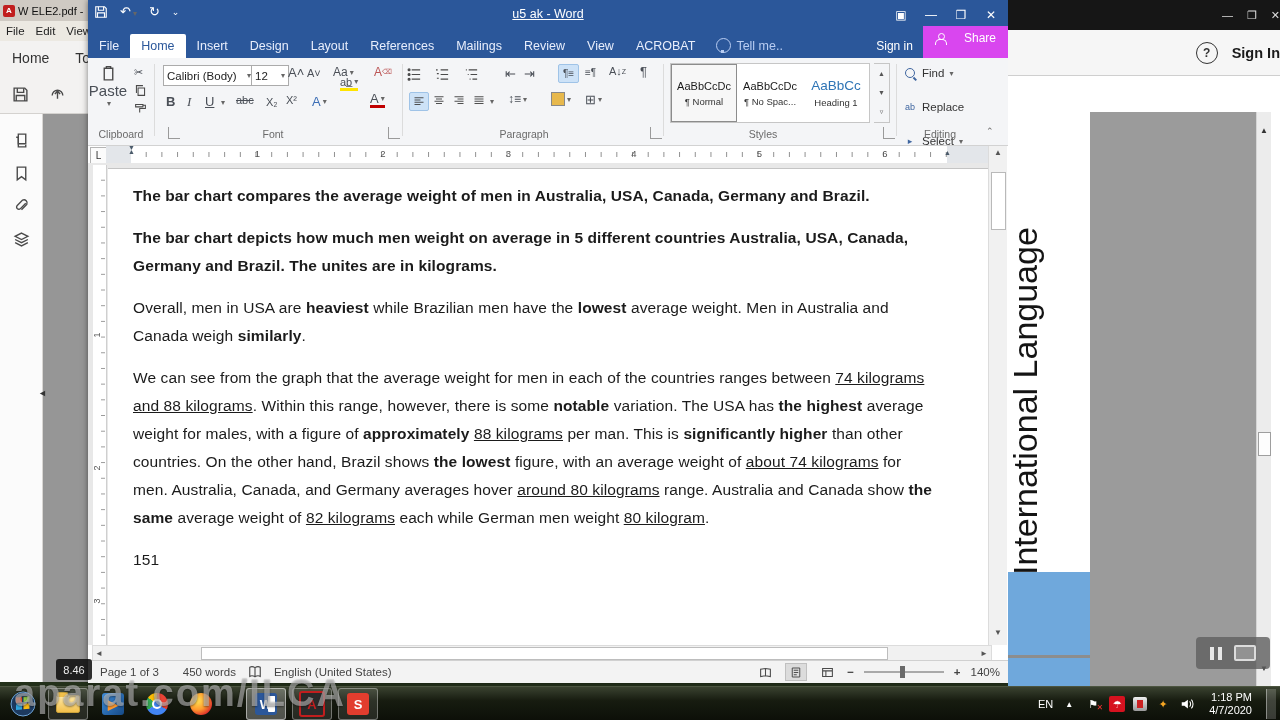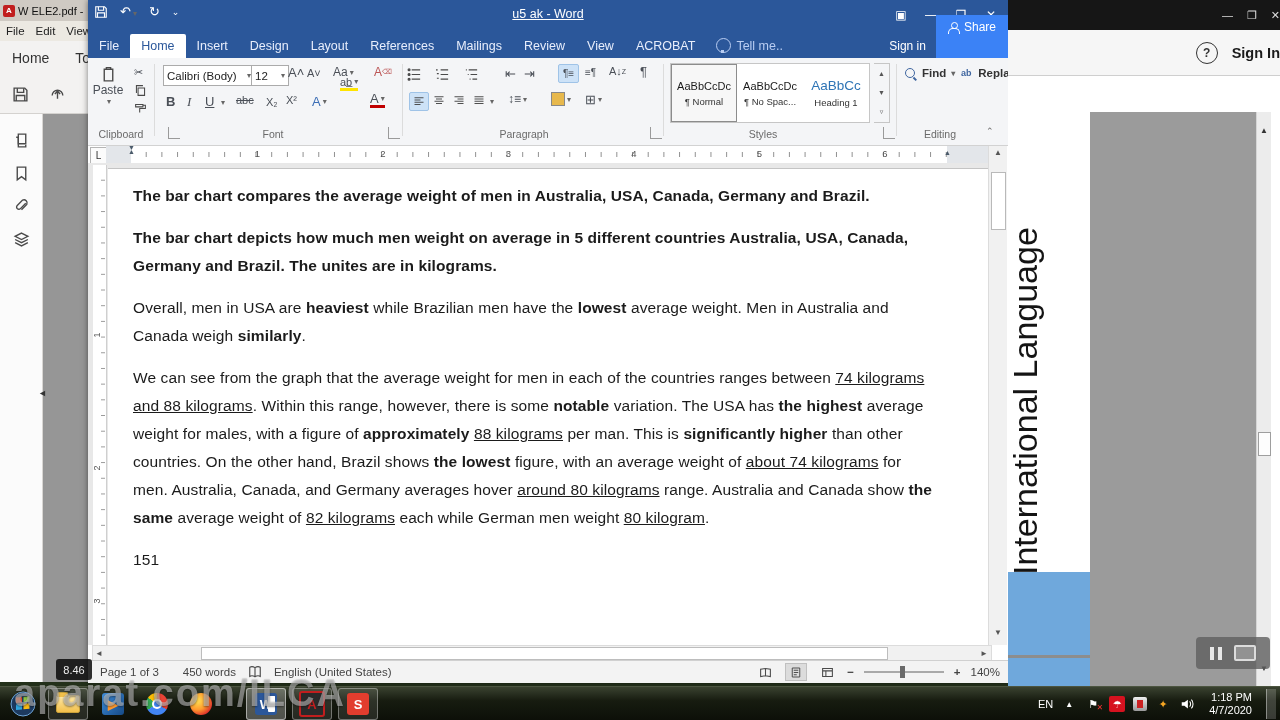--- a/index.html
+++ b/index.html
@@ -26,21 +26,21 @@
   #wctl span{width:26px;height:22px;display:inline-flex;align-items:center;justify-content:center;font-size:12px;color:#fff;}
   
   #tabsrow{left:0;top:30px;width:920px;height:28px;background:#2b579a;display:flex;align-items:flex-end;}
   .wtab{padding:5px 11px;font-size:12.5px;color:#e8eefc;white-space:nowrap;}
   .wtab.active{background:#fff;color:#2b579a;border-radius:2px 2px 0 0;}
   .tellme{display:flex;align-items:center;gap:5px;color:#b9cdf2;font-size:12.5px;padding:5px 10px;}
   .bulb{width:13px;height:13px;border:1.4px solid #b9cdf2;border-radius:50%;display:inline-block;position:relative;}
   .bulb::after{content:"";position:absolute;left:4px;top:11px;width:3px;height:3px;background:#b9cdf2;}
   #tabsrow .spc{flex:1;}
   .signin{color:#fff;font-size:12px;padding:5px 10px;white-space:nowrap;}
-  .sharebtn{color:#fff;font-size:12px;padding:5px 12px 24px;background:#3b82f6;display:flex;align-items:center;gap:5px;white-space:nowrap;}
+  .sharebtn{color:#fff;font-size:12px;padding:5px 12px 13px;background:#d946ef;display:flex;align-items:center;gap:18px;white-space:nowrap;}
   .person{width:11px;height:11px;position:relative;display:inline-block;}
   .person::before{content:"";position:absolute;left:3px;top:0;width:5px;height:5px;border:1.2px solid #fff;border-radius:50%;}
   .person::after{content:"";position:absolute;left:0;top:6px;width:10px;height:5px;border:1.2px solid #fff;border-bottom:none;border-radius:5px 5px 0 0;}
   
   #ribbon{left:0;top:58px;width:920px;height:87px;background:#f4f5f7;border-bottom:1px solid #d2d2d2;font-size:11px;color:#444;}
   .gdiv{position:absolute;top:6px;width:1px;height:72px;background:#dcdcdc;}
   .glabel{position:absolute;top:70px;font-size:10.5px;color:#6a6a6a;text-align:center;}
   .launch{position:absolute;top:69px;width:11px;height:11px;border-left:1px solid #9a9a9a;border-bottom:1px solid #9a9a9a;font-size:8px;color:#777;}
   .rbtn{position:absolute;display:inline-flex;align-items:center;justify-content:center;color:#4a4f57;}
   .hl{background:#cde2f7;border:1px solid #9fc3e7;border-radius:2px;}
@@ -50,21 +50,21 @@
   .ubar{border-bottom:3px solid;padding-bottom:0px;line-height:12px;}
   
   #styles-gallery{position:absolute;left:582px;top:5px;width:198px;height:58px;background:#fff;border:1px solid #c6c6c6;display:flex;}
   .style-card{width:64px;height:56px;display:flex;flex-direction:column;align-items:center;justify-content:center;gap:4px;border:1px solid transparent;}
   .style-card.sel{border:1px solid #8c8c8c;background:#f7f7f7;}
   .style-card .sp{font-size:11px;color:#1a1a1a;white-space:nowrap;}
   .style-card .sp.h1{font-size:13.5px;color:#2e74b5;}
   .style-card .sn{font-size:9.5px;color:#333;white-space:nowrap;}
   #stylesarrows{position:absolute;left:786px;top:5px;width:15px;height:58px;border:1px solid #c6c6c6;border-left:none;background:#f4f5f7;display:flex;flex-direction:column;align-items:center;justify-content:space-around;font-size:7px;color:#555;}
   
-  #editing-items{position:absolute;left:815px;top:8px;display:flex;flex-direction:row;gap:4px;font-weight:bold;}
+  #editing-items{position:absolute;left:815px;top:8px;display:flex;flex-direction:column;gap:20px;}
   .ed-item{display:flex;align-items:center;gap:5px;font-size:11.5px;color:#333;}
   .ed-ico{width:14px;height:14px;display:inline-flex;align-items:center;justify-content:center;font-size:9px;color:#3f66a0;}
   .ed-ico.find{position:relative;}
   .ed-ico.find::before{content:"";width:8px;height:8px;border:1.6px solid #3f66a0;border-radius:50%;}
   .ed-ico.find::after{content:"";position:absolute;right:0;bottom:0;width:4px;height:1.6px;background:#3f66a0;transform:rotate(45deg);}
   .dd{font-size:8px;color:#666;}
   
   #ruler{left:18px;top:146px;width:882px;height:17px;background:#e3e6ea;}
   #ruler .inner{position:absolute;left:25px;top:0;width:816px;height:17px;background:#fff;}
   #ruler .ticks{position:absolute;left:25px;top:0;width:816px;height:17px;
@@ -227,21 +227,21 @@
       </div>
     </div>
 
     <div id="ribbon" class="a">
 
       <div class="rbtn" style="left:4px;top:6px;width:32px;height:44px;flex-direction:column">
         <svg class="mi" viewBox="0 0 16 16">
             <path d="M4 3h8v11H4z"></path>
             <path d="M6 3V1.5h4V3"></path>
           </svg>
-        <span style="font-size:12px">Paste</span>
+        <span style="font-size:15px">Paste</span>
         <span class="ddm">▾</span>
       </div>
       <span class="rbtn" style="left:46px;top:8px">✂</span>
       <svg class="mi rbtn" style="left:46px;top:26px;width:13px;height:13px" viewBox="0 0 16 16">
           <path d="M5 5h8v9H5z"></path>
           <path d="M3 11V2h8"></path>
         </svg>
       <svg class="mi rbtn" style="left:46px;top:44px;width:13px;height:13px" viewBox="0 0 16 16">
           <path d="M2 3h9v3H2z"></path>
           <path d="M11 4h3v4H7v5"></path>

